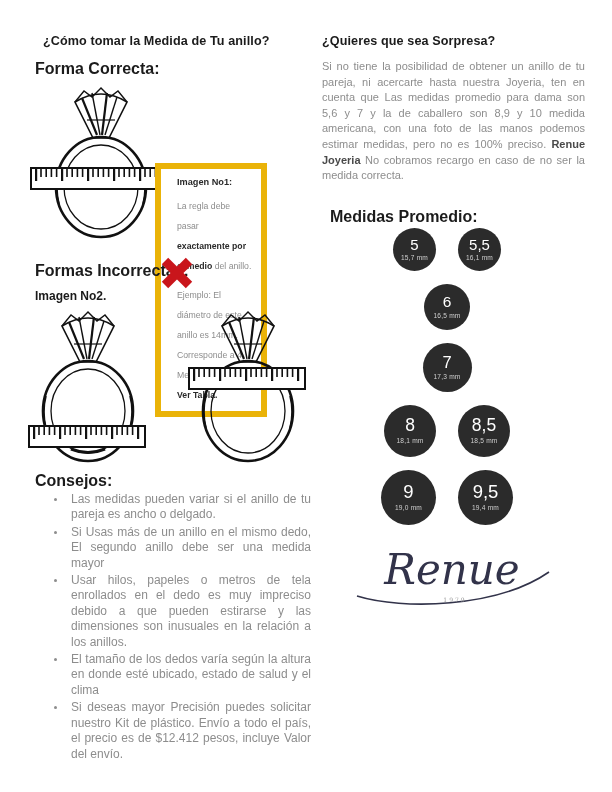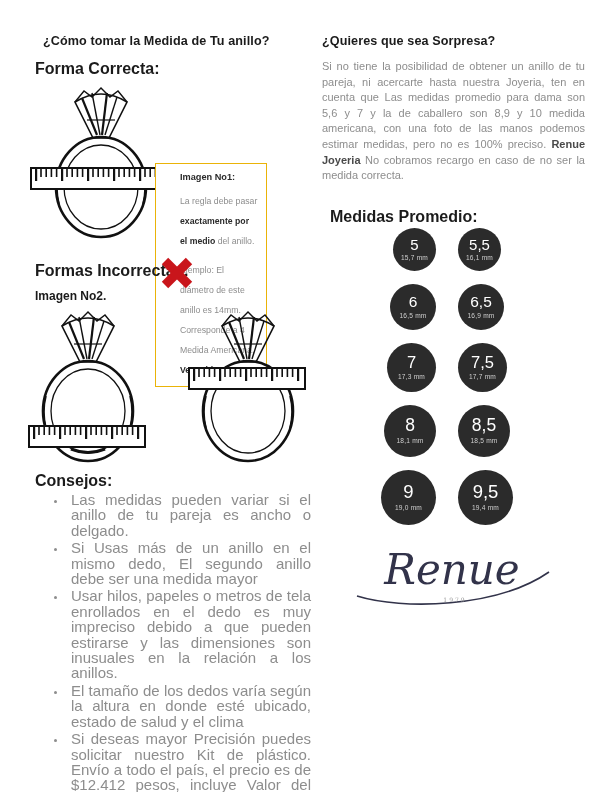--- a/index.html
+++ b/index.html
@@ -16,36 +16,36 @@
   .h3{position:absolute;font-size:12px;font-weight:bold;color:#1b1b1b;}
   .bseg{font-weight:bold;color:#3c3c3c;}
 
   
   #intro-par{position:absolute;top:48px;left:0;width:263px;font-size:11px;line-height:15.6px;
     color:#8d8d8d;text-align:justify;}
   #intro-par .bseg{color:#4a4a4a;}
 
   
   #image1-box{position:absolute;left:120px;top:83px;width:112px;background:#fff;
-    border:1px solid #eab308;padding:8px 8px 6px 24px;box-sizing:border-box;min-height:162px;}
+    border:6px solid #eab308;padding:8px 8px 6px 16px;box-sizing:border-box;min-height:162px;}
   #image1-box .box-title{font-size:9.2px;font-weight:bold;color:#2a2a2a;margin:0 0 9px 0;}
   #image1-box p{font-size:8.7px;line-height:20px;color:#8d8d8d;margin:0 0 9px 0;}
   #image1-box p.tight{margin:0;}
   #image1-box .bseg{color:#2a2a2a;}
 
   
   .fig{position:absolute;}
   .sketch{display:block;}
 
   
   #incorrect-x{position:absolute;left:122px;top:-9px;}
 
   
   #tips-list{position:absolute;left:14px;top:0;width:244px;margin:0;padding:0 0 0 18px;}
-  #tips-list li{font-size:15px;line-height:15.4px;color:#8d8d8d;text-align:justify;
+  #tips-list li{font-size:12px;line-height:15.4px;color:#8d8d8d;text-align:justify;
     margin:0 0 2px 0;padding-left:4px;}
   #tips-list li::marker{color:#8d8d8d;font-size:10px;}
 
   
   #sizes-grid{position:absolute;left:0;top:228px;width:250px;}
   .size-row{display:flex;justify-content:center;align-items:center;gap:22px;margin-bottom:13px;}
   .size-circle{border-radius:50%;background:#2b2b2b;color:#ffffff;display:flex;
     flex-direction:column;align-items:center;justify-content:center;line-height:1;}
   .size-circle .num{font-size:16px;font-weight:400;margin-bottom:3px;}
   .size-circle .mm{font-size:6.6px;color:#cfcfcf;letter-spacing:.2px;}
@@ -167,33 +167,25 @@
       <div class="size-circle d1">
         <span class="num">5,5</span>
         <span class="mm">16,1 mm</span>
       </div>
     </div>
     <div class="size-row">
       <div class="size-circle d2">
         <span class="num">6</span>
         <span class="mm">16,5 mm</span>
       </div>
-      <div class="size-circle d2">
-        <span class="num">6,5</span>
-        <span class="mm">16,9 mm</span>
-      </div>
     </div>
     <div class="size-row">
       <div class="size-circle d3">
         <span class="num">7</span>
         <span class="mm">17,3 mm</span>
-      </div>
-      <div class="size-circle d3">
-        <span class="num">7,5</span>
-        <span class="mm">17,7 mm</span>
       </div>
     </div>
     <div class="size-row">
       <div class="size-circle d4">
         <span class="num">8</span>
         <span class="mm">18,1 mm</span>
       </div>
       <div class="size-circle d4">
         <span class="num">8,5</span>
         <span class="mm">18,5 mm</span>

